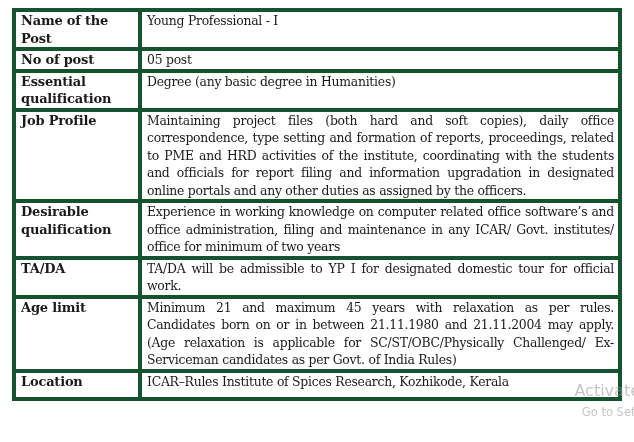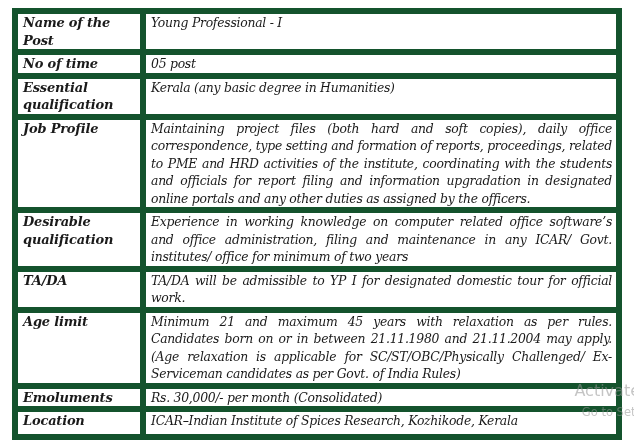--- a/index.html
+++ b/index.html
@@ -16,24 +16,23 @@
     left: 12px;
     top: 8px;
     width: 610px;
     border-collapse: collapse;
     font-family: "DejaVu Serif", "Liberation Serif", serif;
     color: #1a1a1a;
     font-size: 12.4px;
     line-height: 17.5px;
   }
   .doc-table td {
-    border: 6px solid #14532d;
+    border: 4px solid #14532d;
     vertical-align: top;
     padding: 0 4px 0 5px;
-    font-style: italic;
   }
   .doc-table td.label {
     width: 113px;
     font-weight: bold;
     font-size: 13px;
     letter-spacing: -0.2px;
   }
   .doc-table td.value {
     text-align: justify;
     letter-spacing: -0.25px;
@@ -52,48 +51,44 @@
 </head>
 <body>
 
 <table class="doc-table">
   <tbody>
     <tr style="height:35px">
       <td class="label">Name of the Post</td>
       <td class="value">Young Professional - I</td>
     </tr>
     <tr style="height:17px">
-      <td class="label">No of time</td>
+      <td class="label">No of post</td>
       <td class="value">05 post</td>
     </tr>
     <tr style="height:36px">
       <td class="label">Essential qualification</td>
-      <td class="value">Kerala (any basic degree in Humanities)</td>
+      <td class="value">Degree (any basic degree in Humanities)</td>
     </tr>
     <tr style="height:85px">
       <td class="label">Job Profile</td>
       <td class="value">Maintaining project files (both hard and soft copies), daily office correspondence, type setting and formation of reports, proceedings, related to PME and HRD activities of the institute, coordinating with the students and officials for report filing and information upgradation in designated online portals and any other duties as assigned by the officers.</td>
     </tr>
     <tr style="height:56px">
       <td class="label">Desirable qualification</td>
       <td class="value">Experience in working knowledge on computer related office software’s and office administration, filing and maintenance in any ICAR/ Govt. institutes/ office for minimum of two years</td>
     </tr>
     <tr style="height:36px">
       <td class="label">TA/DA</td>
       <td class="value">TA/DA will be admissible to YP I for designated domestic tour for official work.</td>
     </tr>
     <tr style="height:73px">
       <td class="label">Age limit</td>
       <td class="value">Minimum 21 and maximum 45 years with relaxation as per rules. Candidates born on or in between 21.11.1980 and 21.11.2004 may apply. (Age relaxation is applicable for SC/ST/OBC/Physically Challenged/ Ex-Serviceman candidates as per Govt. of India Rules)</td>
     </tr>
-    <tr style="height:17px">
-      <td class="label">Emoluments</td>
-      <td class="value">Rs. 30,000/- per month (Consolidated)</td>
-    </tr>
     <tr style="height:28px">
       <td class="label">Location</td>
-      <td class="value">ICAR–Indian Institute of Spices Research, Kozhikode, Kerala</td>
+      <td class="value">ICAR–Rules Institute of Spices Research, Kozhikode, Kerala</td>
     </tr>
   </tbody>
 </table>
 
 <div class="watermark wm-title">Activate</div>
 <div class="watermark wm-sub">Go to Sett</div>
 
 </body></html>

